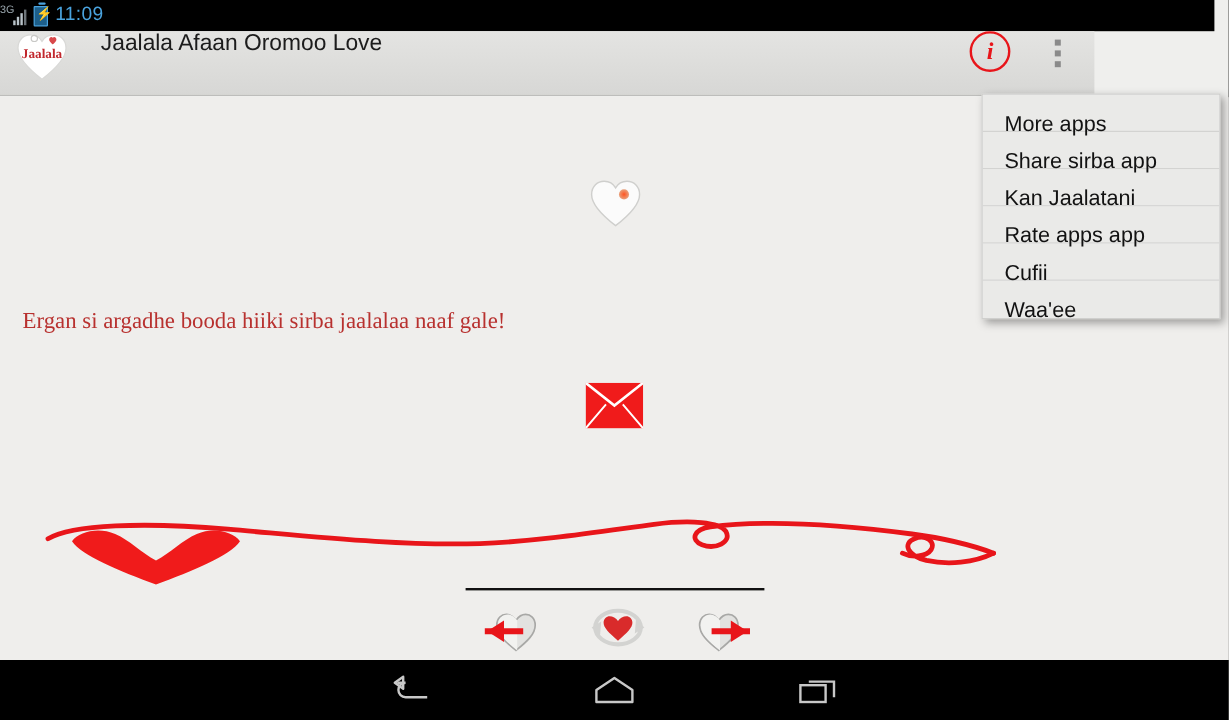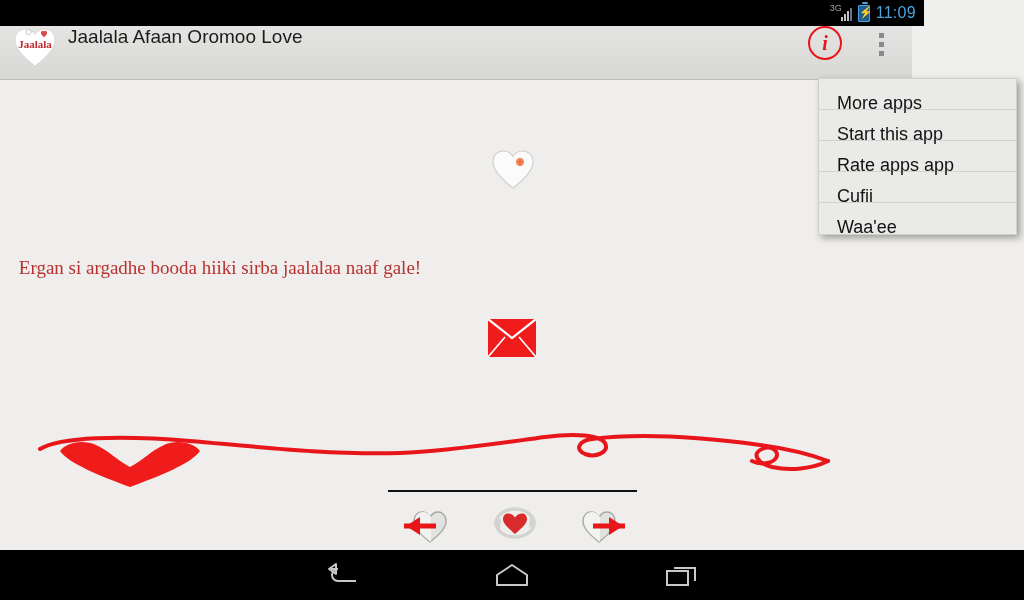--- a/index.html
+++ b/index.html
@@ -5,23 +5,23 @@
   * { margin:0; padding:0; box-sizing:border-box; }
   html, body {
     width:1024px; height:600px;
     font-family:"Liberation Sans", sans-serif;
     background:#000; overflow:hidden;
   }
   #screen { position:relative; width:1024px; height:600px; background:#efefed; }
 
   
   .statusbar {
-    position:absolute; top:0; left:0; width:924px; height:26px;
+    position:absolute; top:0; left:0; width:1012px; height:26px;
     background:#000; display:flex; align-items:center;
-    justify-content:flex-end; padding-right:8px; gap:6px;
+    justify-content:flex-start; padding-right:8px; gap:6px;
   }
   .sb-signal { position:relative; width:22px; height:18px; }
   .sb-signal .g3 {
     position:absolute; left:0; top:0; font-size:9px; color:#9aa6ad;
     line-height:9px; font-family:"Liberation Sans", sans-serif;
   }
   .sb-signal .bars { position:absolute; right:0; bottom:1px; display:flex; align-items:flex-end; gap:1px; }
   .sb-signal .bars i { display:block; width:2px; background:#b9c3c9; }
   .sb-signal .bars i:nth-child(1){ height:4px; }
   .sb-signal .bars i:nth-child(2){ height:7px; }
@@ -43,21 +43,21 @@
 
   
   .actionbar {
     position:absolute; top:26px; left:0; width:912px; height:54px;
     background:linear-gradient(#e4e4e2,#d7d7d5);
     border-bottom:1px solid #bdbdbb;
     display:flex; align-items:flex-start; padding:0 10px;
   }
   .app-logo { position:relative; width:46px; height:42px; flex:none; margin-left:2px; }
   .app-logo svg { display:block; }
-  .app-title { font-size:19px; color:#1c1c1c; margin-left:10px; white-space:nowrap; }
+  .app-title { font-size:19px; color:#1c1c1c; margin-left:26px; white-space:nowrap; }
   .ab-spacer { flex:1; }
   .info-icon {
     width:34px; height:34px; border:2px solid #e8151a; border-radius:50%;
     display:flex; align-items:center; justify-content:center;
     color:#e8151a; font-size:20px; font-style:italic;
     font-family:"Liberation Serif", serif; font-weight:bold;
     margin-right:26px;
   }
   .overflow { width:26px; height:36px; display:flex; flex-direction:column;
     align-items:center; justify-content:center; gap:4px; margin-right:8px; }
@@ -204,21 +204,22 @@
           <path d="M20 25 L52 25" stroke="#e8151a" stroke-width="5"></path>
           <path d="M50 25 L36 16 L36 34 Z" fill="#e8151a"></path>
         </svg>
       </div>
 
     </div>
   </div>
 
   <div class="menu">
     <div class="menu-item">More apps</div>
-    <div class="menu-item">Start this app</div>
+    <div class="menu-item">Share sirba app</div>
+    <div class="menu-item">Kan Jaalatani</div>
     <div class="menu-item">Rate apps app</div>
     <div class="menu-item">Cufii</div>
     <div class="menu-item">Waa'ee</div>
   </div>
 
   <div class="navbar">
     <div class="nav-slot">
       <svg width="34" height="26" viewBox="0 0 34 26">
         <path d="M31 19 L13 19 A6 6 0 0 1 13 7 L6 7" fill="none" stroke="#c8c8c8" stroke-width="2"></path>
         <path d="M11 2 L4 7 L11 12 Z" fill="none" stroke="#c8c8c8" stroke-width="2" stroke-linejoin="round"></path>

